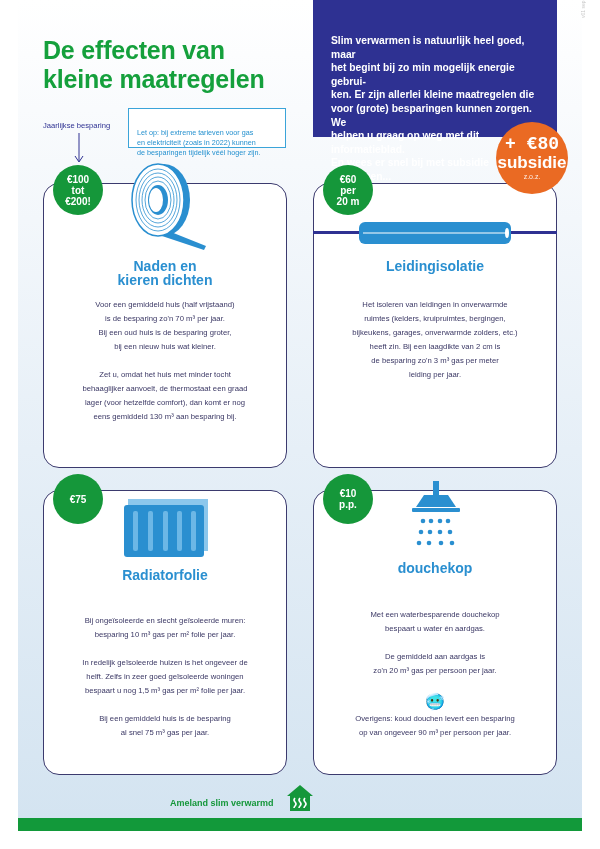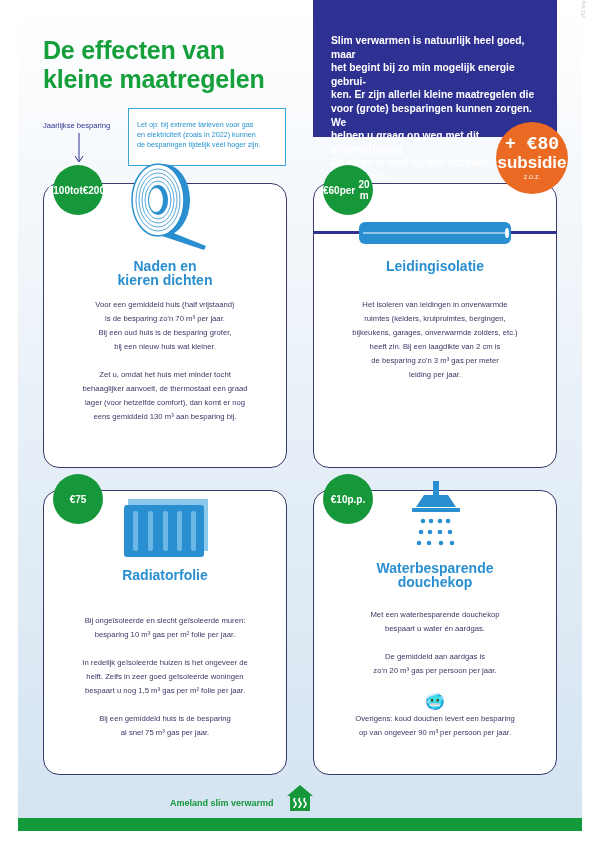--- a/index.html
+++ b/index.html
@@ -19,44 +19,44 @@
     background: #2e3192; color: #ffffff; font-weight: bold; font-size: 10.3px; line-height: 13.6px;
     padding: 34px 10px 0 18px;
   }
   .version {
     position: absolute; left: 580px; top: 18px; font-size: 5px; color: #c8c8c8;
     transform: rotate(-90deg); transform-origin: left top; white-space: nowrap;
   }
   .yearly-label { position: absolute; left: 43px; top: 121px; font-size: 7.6px; color: #2e3192; }
   .arrow { position: absolute; left: 74px; top: 133px; width: 10px; height: 30px; }
   .note {
-    position: absolute; left: 128px; top: 108px; width: 158px; height: 58px;
+    position: absolute; left: 128px; top: 108px; width: 158px; height: 30px;
     border: 1px solid #3ba4d9; background: #ffffff; color: #2591cf;
-    font-size: 7.2px; line-height: 10px; padding: 11px 8px;
+    font-size: 7.2px; line-height: 10px; padding: 19px 8px;
   }
   .subsidy {
     position: absolute; left: 496px; top: 122px; width: 72px; height: 72px; border-radius: 50%;
     background: #ea6a23; color: #ffffff; text-align: center; font-weight: bold; z-index: 5;
   }
   .subsidy .amt { font-size: 18px; line-height: 18px; margin-top: 13px; display: block; font-family: Liberation Mono, monospace; }
   .subsidy .lbl { font-size: 17px; line-height: 19px; display: block; }
   .subsidy .zoz { font-size: 7px; font-weight: normal; line-height: 9px; display: block; opacity: 0.9; }
 
   .card {
     position: absolute; width: 244px; height: 285px; background: #ffffff;
     border: 1.2px solid #3b3a6e; border-radius: 16px;
   }
   .card.c1 { left: 43px; top: 183px; }
   .card.c2 { left: 313px; top: 183px; }
   .card.c3 { left: 43px; top: 490px; }
   .card.c4 { left: 313px; top: 490px; }
   .badge {
     position: absolute; width: 50px; height: 50px; border-radius: 50%; background: #15973a;
     color: #ffffff; font-weight: bold; text-align: center; font-size: 10px; line-height: 11px;
-    display: flex; flex-direction: row; justify-content: center; align-items: center; z-index: 4;
+    display: flex; flex-direction: column; justify-content: center; align-items: center; z-index: 4;
   }
   .card-title {
     position: absolute; left: 0; width: 100%; text-align: center; color: #2a8fd0;
     font-weight: bold; font-size: 14px; line-height: 14px;
   }
   .card-body {
     position: absolute; left: 0; width: 100%; text-align: center; color: #3a3764;
     font-size: 7.7px; line-height: 14px; padding: 0 10px;
   }
   .card-body p { margin-bottom: 14px; }
@@ -220,21 +220,20 @@
         <circle cx="24" cy="51" r="2.3"></circle>
         <circle cx="34" cy="51" r="2.3"></circle>
         <circle cx="44" cy="51" r="2.3"></circle>
       <circle cx="13" cy="62" r="2.3"></circle>
         <circle cx="23" cy="62" r="2.3"></circle>
         <circle cx="35" cy="62" r="2.3"></circle>
         <circle cx="46" cy="62" r="2.3"></circle>
     </g>
   </svg>
   <div class="card-title" style="top:70px;">
-    <span style="display:block">Waterbesparende</span>
     <span style="display:block">douchekop</span>
   </div>
   <div class="card-body" style="top:117px;">
     <p>
       <span style="display:block">Met een waterbesparende douchekop</span>
       <span style="display:block">bespaart u water én aardgas.</span>
     </p>
     <p>
       <span style="display:block">De gemiddeld aan aardgas is</span>
       <span style="display:block">zo'n 20 m³ gas per persoon per jaar.</span>

